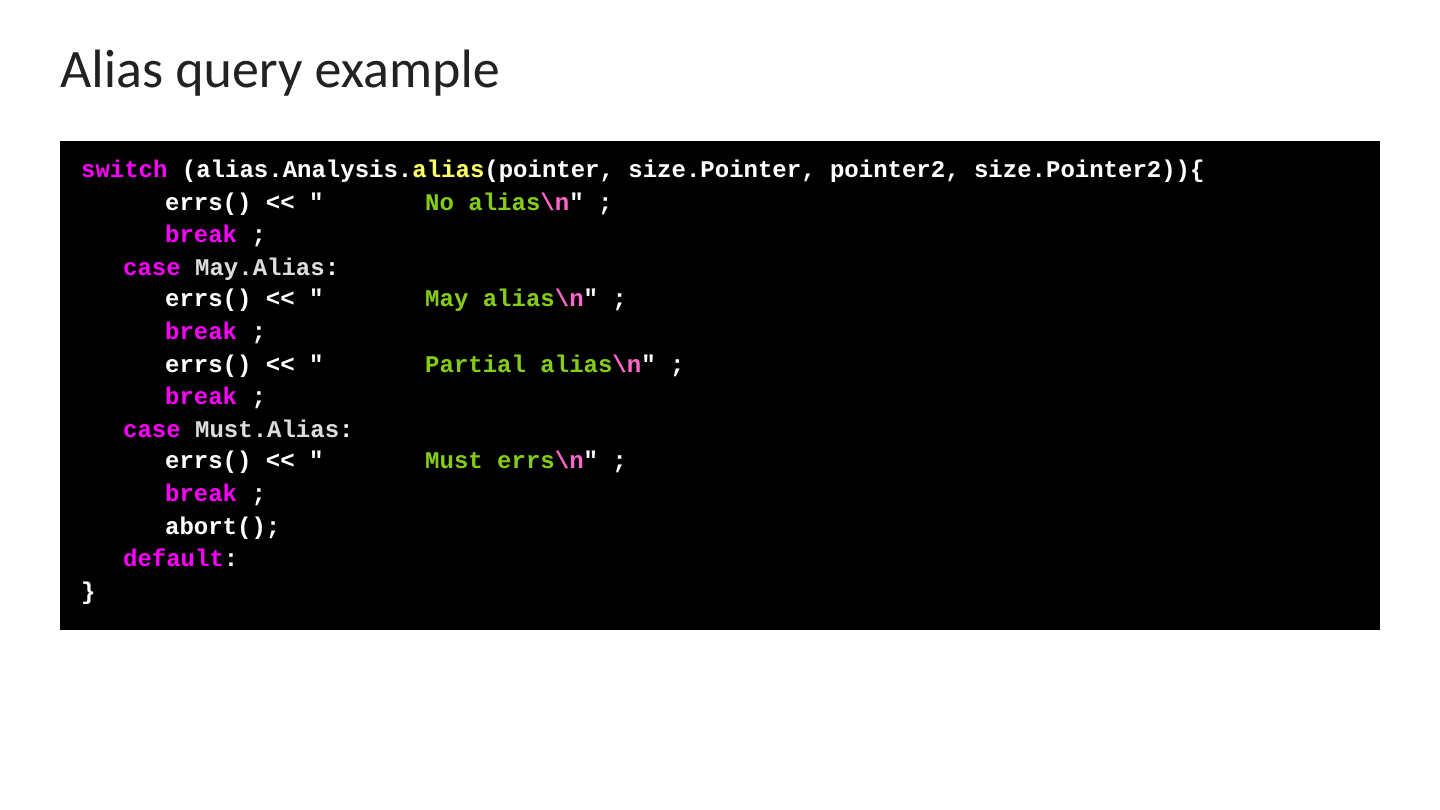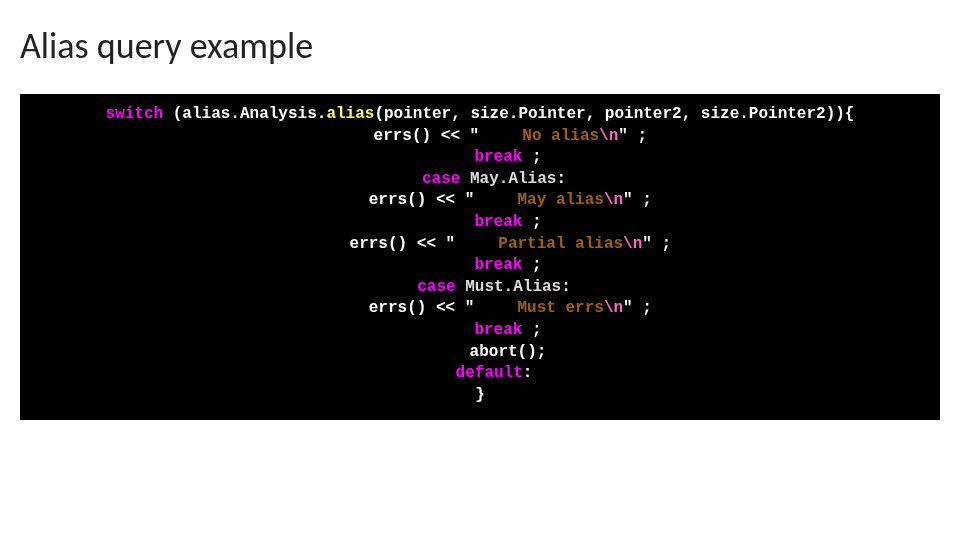--- a/index.html
+++ b/index.html
@@ -6,43 +6,42 @@
   body {
     width: 960px;
     height: 540px;
     background: #ffffff;
     font-family: Calibri, Arial, sans-serif;
     position: relative;
   }
   .slide {
     width: 100%;
     height: 100%;
-    padding: 24px 20px;
+    padding: 24px 40px;
   }
   .title {
     font-size: 36px;
     font-weight: 400;
     color: #222;
     margin-bottom: 26px;
   }
   .code-block {
     background: #000000;
     padding: 10px 14px 14px 14px;
     font-family: "Menlo", "Consolas", "Courier New", monospace;
     font-size: 16px;
     line-height: 1.35;
     font-weight: bold;
-    text-align: center;
   }
   .ln { white-space: pre; }
   .kw { color: #ff00ff; }      
   .plain { color: #ffffff; }     
   .fn { color: #ffff66; }      
   .caseId { color: #dddddd; }  
-  .str { color: #a16207; }     
+  .str { color: #84cc16; margin-left: 20px; }     
   .esc { color: #ff66cc; }     
   .quote { color: #ffffff; }
   .indent1 { padding-left: 28px; }
   .indent2 { padding-left: 56px; }
   .aligned { display: inline-block; width: 115px; }
 </style>
 </head>
 <body>
 
 <div class="slide">

